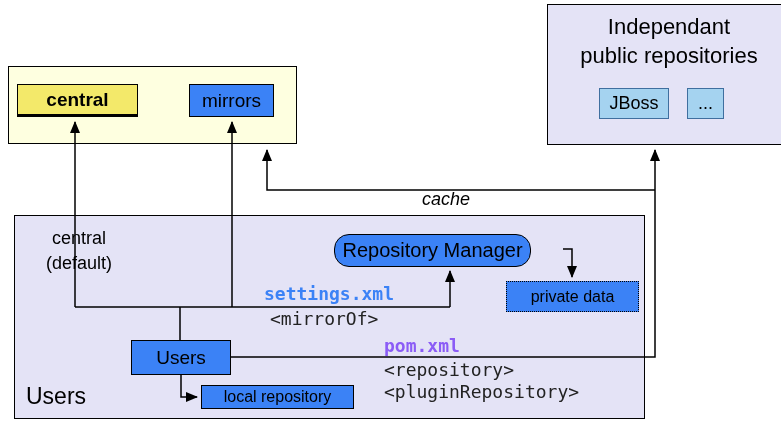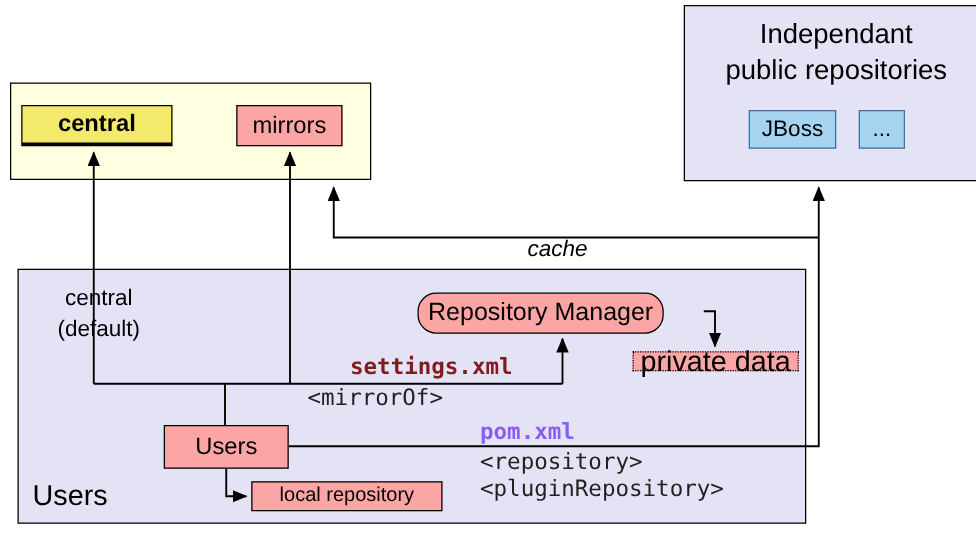--- a/index.html
+++ b/index.html
@@ -16,41 +16,41 @@
   .public-repos     { left:547px; top:4px;  width:244px; height:141px; background:#e4e3f6; text-align:center; }
   .users-container  { left:14px; top:215px; width:631px; height:204px; background:#e4e3f6; }
 
   .public-repos .title { margin-top:7px; font-size:22px; line-height:29px; }
 
   
   .connectors { position:absolute; left:0; top:0; z-index:2; pointer-events:none; }
 
   
   .box {
-    position:absolute; z-index:3; border:1px solid #000; background:#fca5a5;
+    position:absolute; z-index:3; border:1px solid #000; background:#3b82f6;
     display:flex; align-items:center; justify-content:center; font-size:19px;
   }
   .central-node   { left:17px;  top:84px;  width:121px; height:33px; background:#f3e96a; font-weight:bold; border-bottom-width:3px; }
   .mirrors-node   { left:189px; top:84px;  width:85px;  height:33px; }
   .jboss-node     { left:599px; top:88px;  width:70px;  height:31px; background:#a5d3f0; border-color:#3f6f9f; font-size:18px; }
   .more-node      { left:687px; top:88px;  width:37px;  height:31px; background:#a5d3f0; border-color:#3f6f9f; font-size:18px; }
   .repo-manager-node { left:334px; top:234px; width:197px; height:33px; font-size:20px;border-radius:15px; }
-  .private-data-node { left:506px; top:281px; width:133px; height:16px; border:1px dotted #000; font-size:23px; }
+  .private-data-node { left:506px; top:281px; width:133px; height:31px; border:1px dotted #000; font-size:16px; }
   .maven-node        { left:131px; top:340px; width:100px; height:35px; }
   .local-repo-node   { left:201px; top:385px; width:153px; height:24px; font-size:16px; }
 
   
   .text { position:absolute; z-index:3; }
   .central-default { left:26px; top:226px; width:106px; text-align:center; font-size:18px; line-height:25px; }
   .users-label     { left:26px; top:383px; font-size:23px; }
   .cache-label     { left:422px; top:189px; font-size:18px; font-style:italic; }
 
   .mono { font-family:"DejaVu Sans Mono","Liberation Mono",monospace; font-size:18px; line-height:21px; color:#222; white-space:pre; }
-  .settings-file   { left:264px; top:283px; font-weight:bold; color:#7f1d1d;margin-left:16px; }
-  .mirror-of       { left:246px; top:308px; }
+  .settings-file   { left:264px; top:283px; font-weight:bold; color:#3b82f6; }
+  .mirror-of       { left:270px; top:308px; }
   .pom-file        { left:384px; top:335px; font-weight:bold; color:#8b5cf6; }
   .repository-tag  { left:384px; top:359px; }
   .plugin-repo-tag { left:384px; top:381px; }
 </style>
 </head>
 <body>
 
 <div class="canvas">
 
   <svg class="connectors" width="781" height="426" viewBox="0 0 781 426" xmlns="http://www.w3.org/2000/svg">

